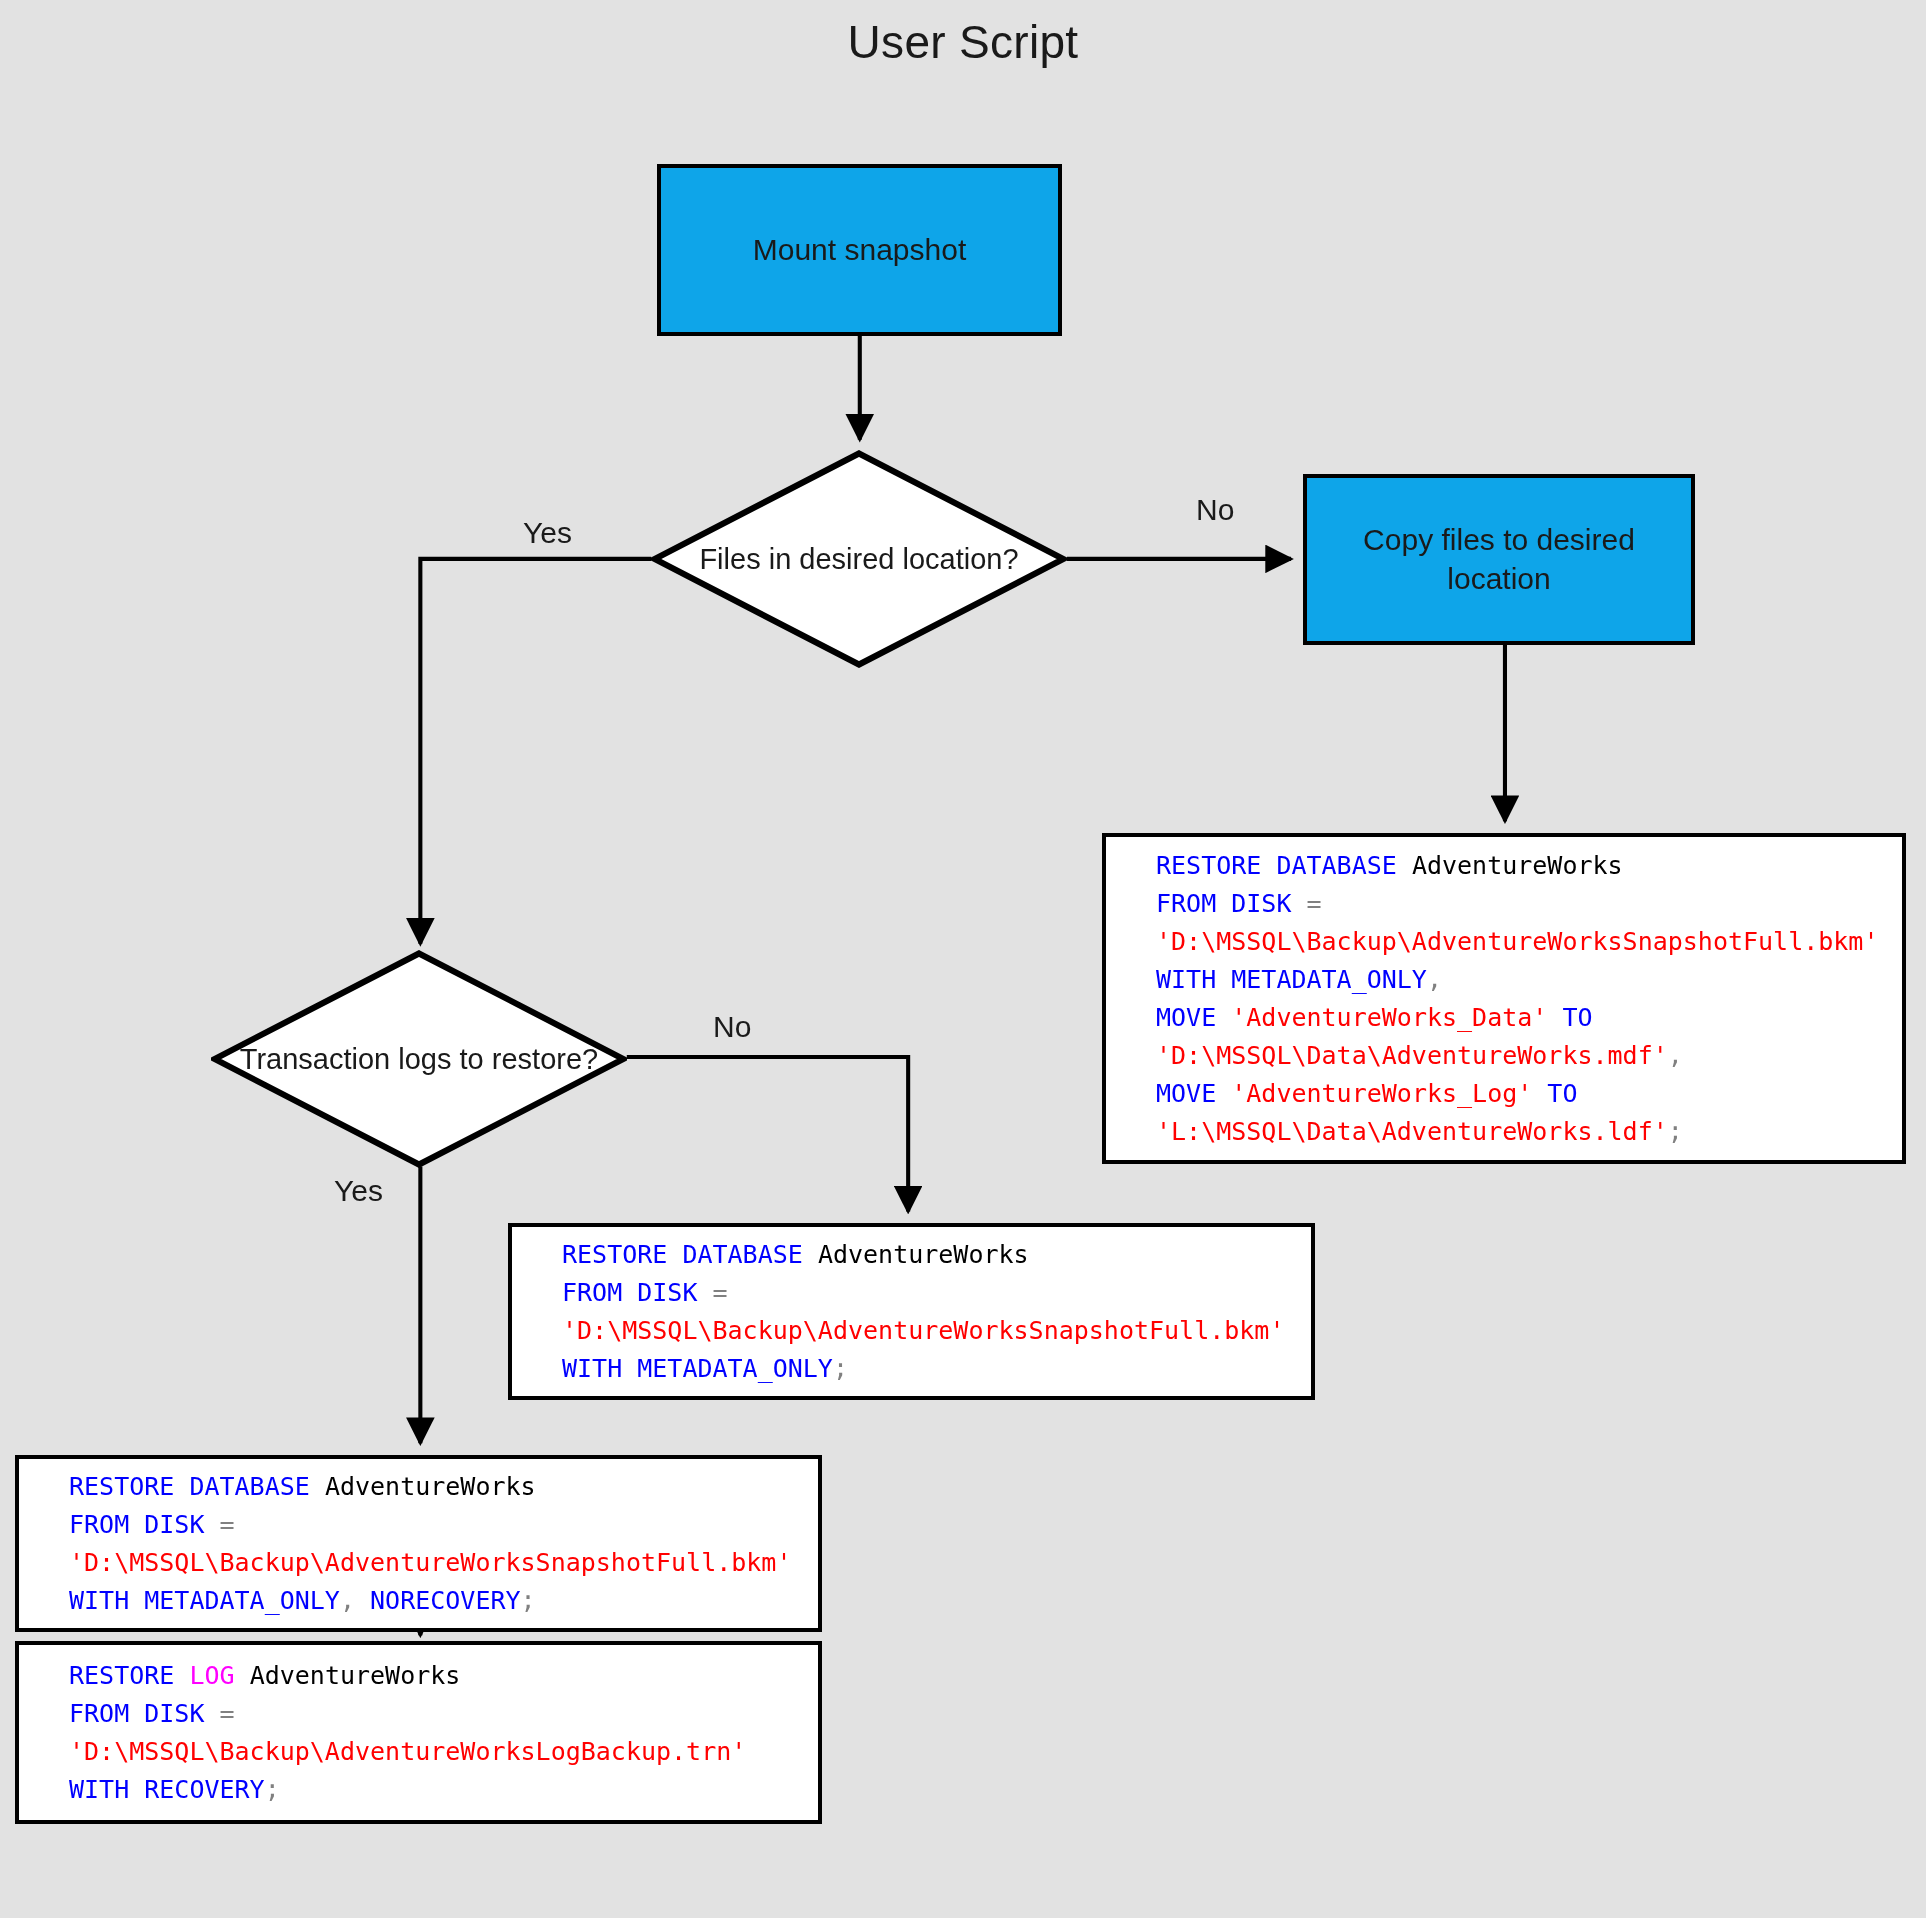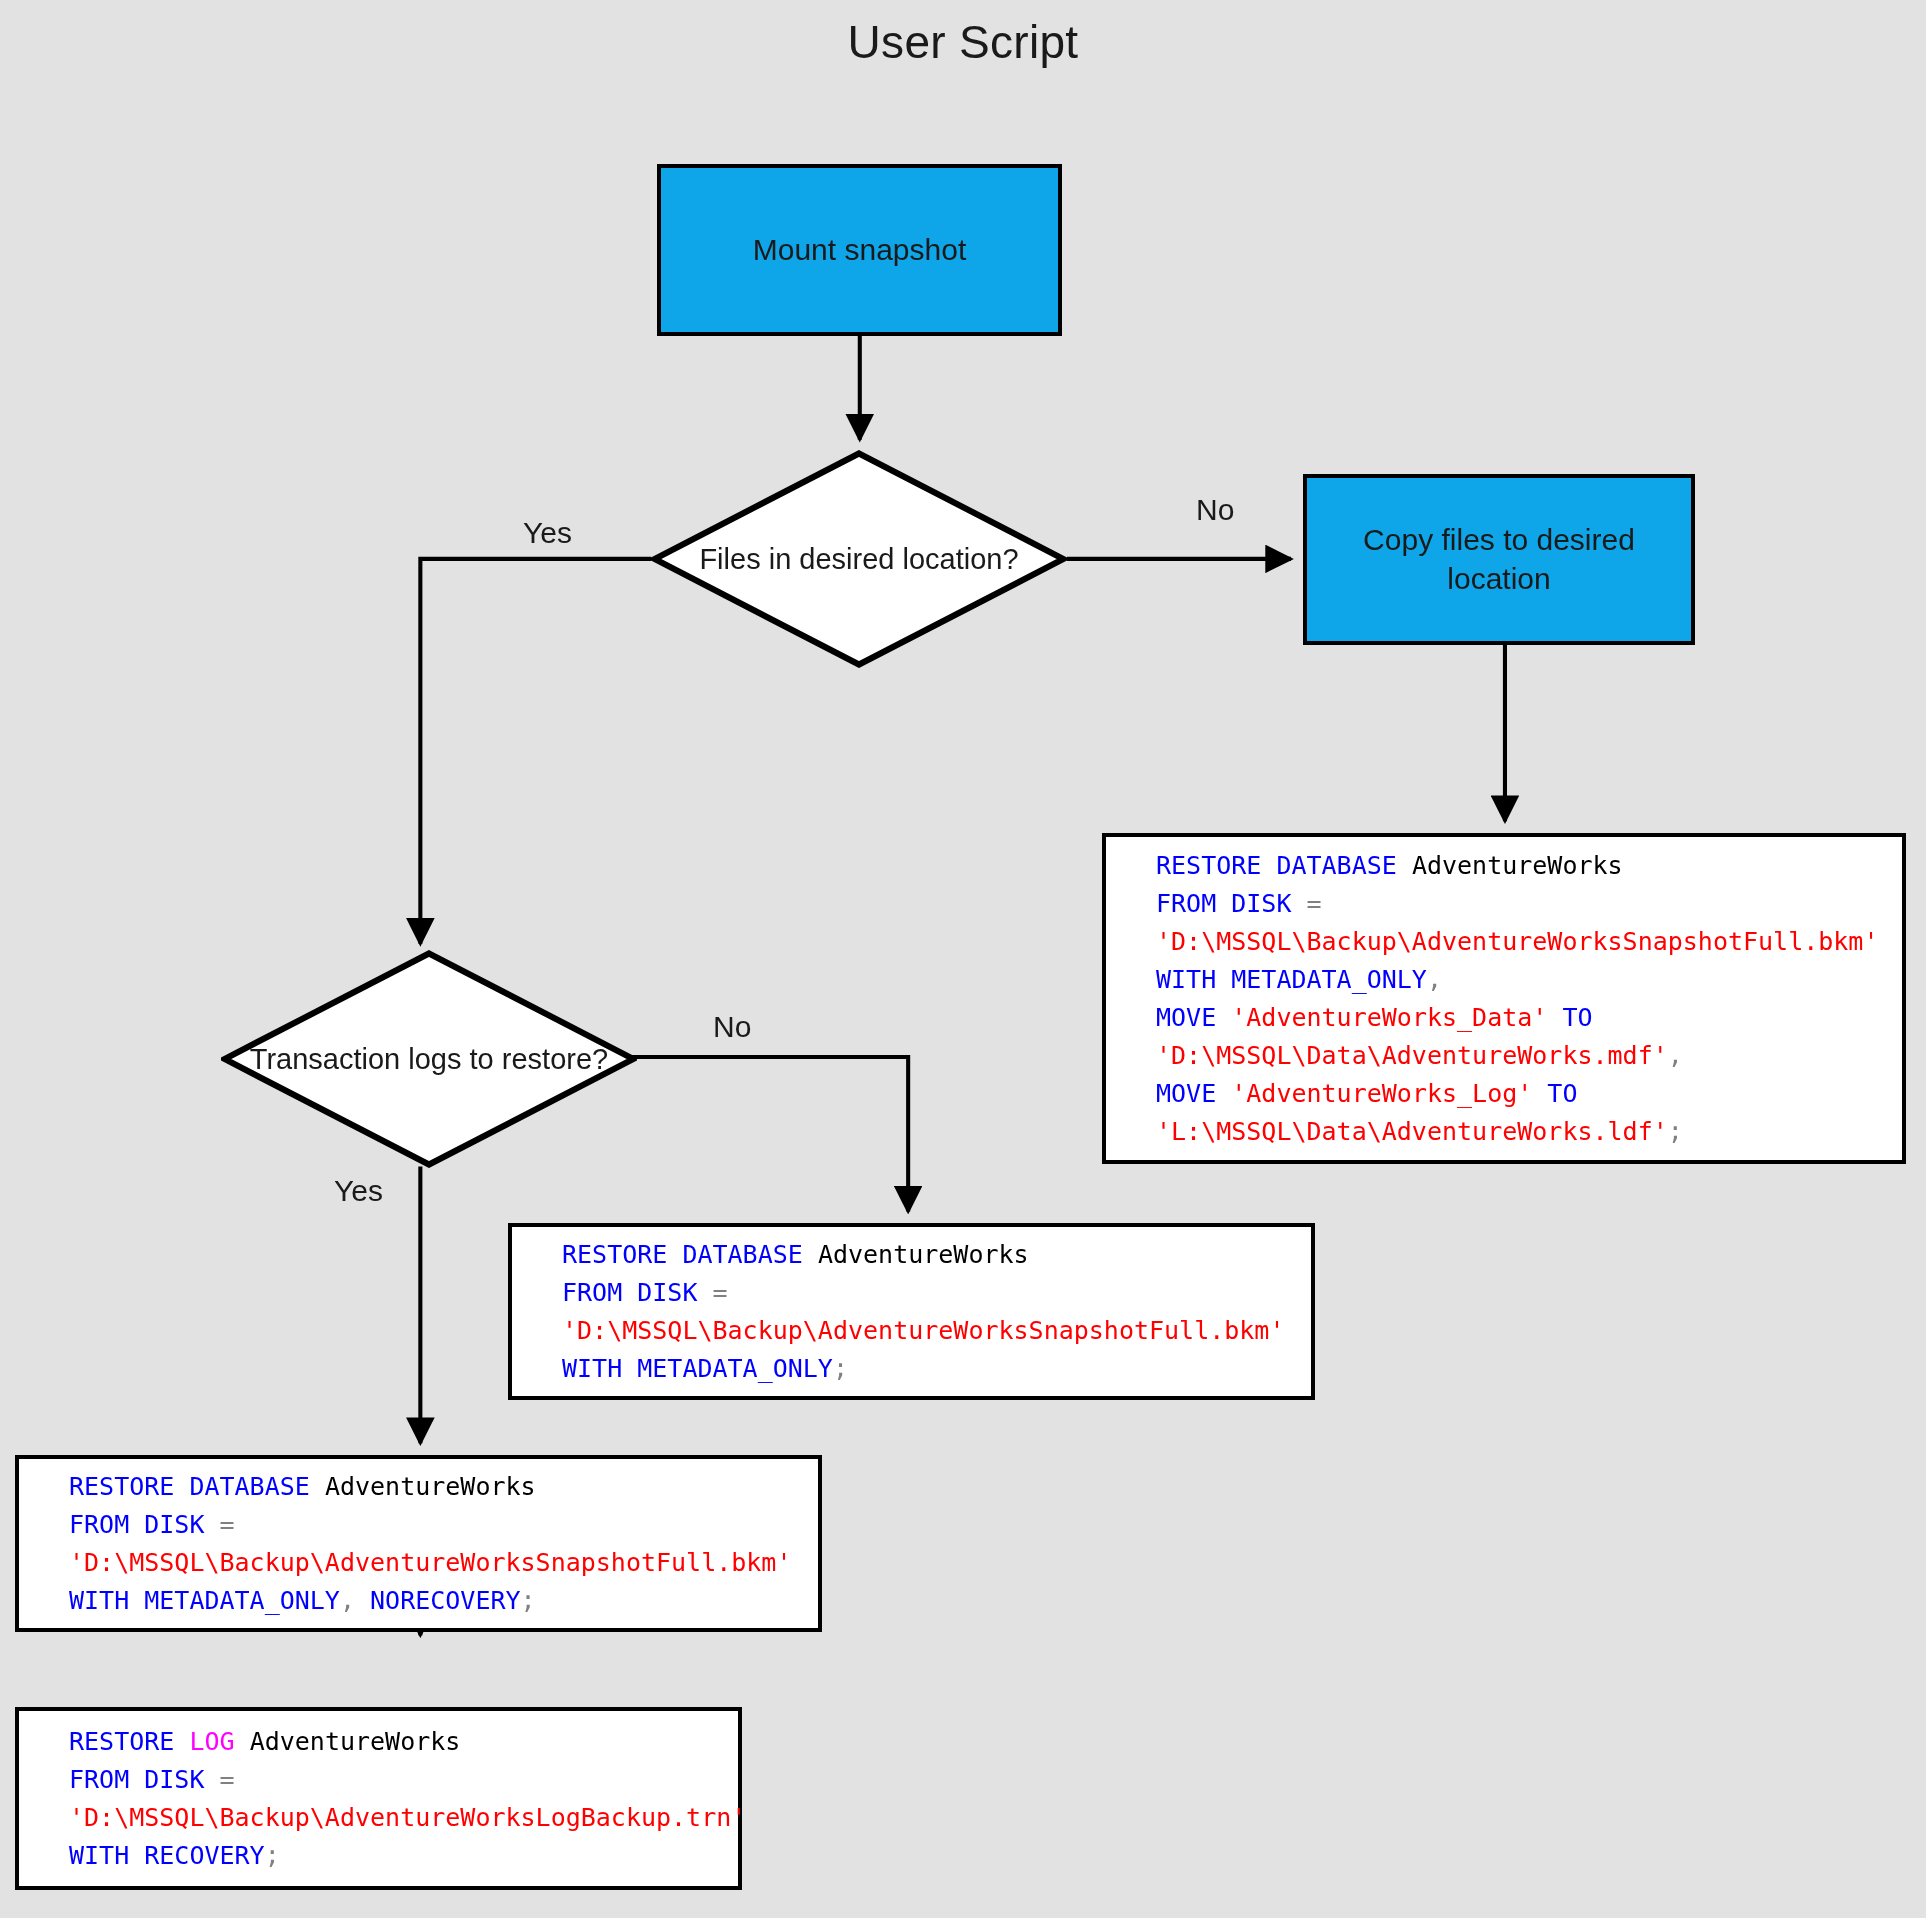--- a/index.html
+++ b/index.html
@@ -138,21 +138,21 @@
     <div class="diamond-label">Files in
 desired
 location?</div>
   </div>
 
   <div class="node-box" style="left:1303px; top:474px; width:392px; height:171px;">
     <span class="node-label">Copy files to desired
 location</span>
   </div>
 
-  <div class="diamond-wrap" style="left:221px; top:950px; width:416px; height:218px;">
+  <div class="diamond-wrap" style="left:211px; top:950px; width:416px; height:218px;">
     <svg width="416" height="218" viewBox="0 0 610 320">
       <polygon points="305,5 605,160 305,315 5,160" fill="#ffffff" stroke="#000000" stroke-width="9"></polygon>
     </svg>
     <div class="diamond-label">Transaction
 logs to
 restore?</div>
   </div>
 
   <div class="edge-label" style="left:523px; top:516px;">Yes</div>
   <div class="edge-label" style="left:1196px; top:493px;">No</div>
@@ -177,21 +177,21 @@
 <span class="kw">WITH METADATA_ONLY</span><span class="pun">;</span></pre>
   </div>
 
   <div class="code-box" style="left:15px; top:1455px; width:807px; height:177px;">
     <pre><span class="kw">RESTORE DATABASE </span><span class="id">AdventureWorks</span>
 <span class="kw">FROM DISK </span><span class="pun">=</span>
 <span class="str">'D:\MSSQL\Backup\AdventureWorksSnapshotFull.bkm'</span>
 <span class="kw">WITH METADATA_ONLY</span><span class="pun">, </span><span class="kw">NORECOVERY</span><span class="pun">;</span></pre>
   </div>
 
-  <div class="code-box" style="left:15px; top:1707px; width:727px; height:183px;align-items:center;">
+  <div class="code-box" style="left:15px; top:1641px; width:807px; height:183px;align-items:center;">
     <pre><span class="kw">RESTORE </span><span class="log">LOG</span><span class="id"> AdventureWorks</span>
 <span class="kw">FROM DISK </span><span class="pun">=</span>
 <span class="str">'D:\MSSQL\Backup\AdventureWorksLogBackup.trn'</span>
 <span class="kw">WITH RECOVERY</span><span class="pun">;</span></pre>
   </div>
 
 </div>
 
 
 </body></html>

